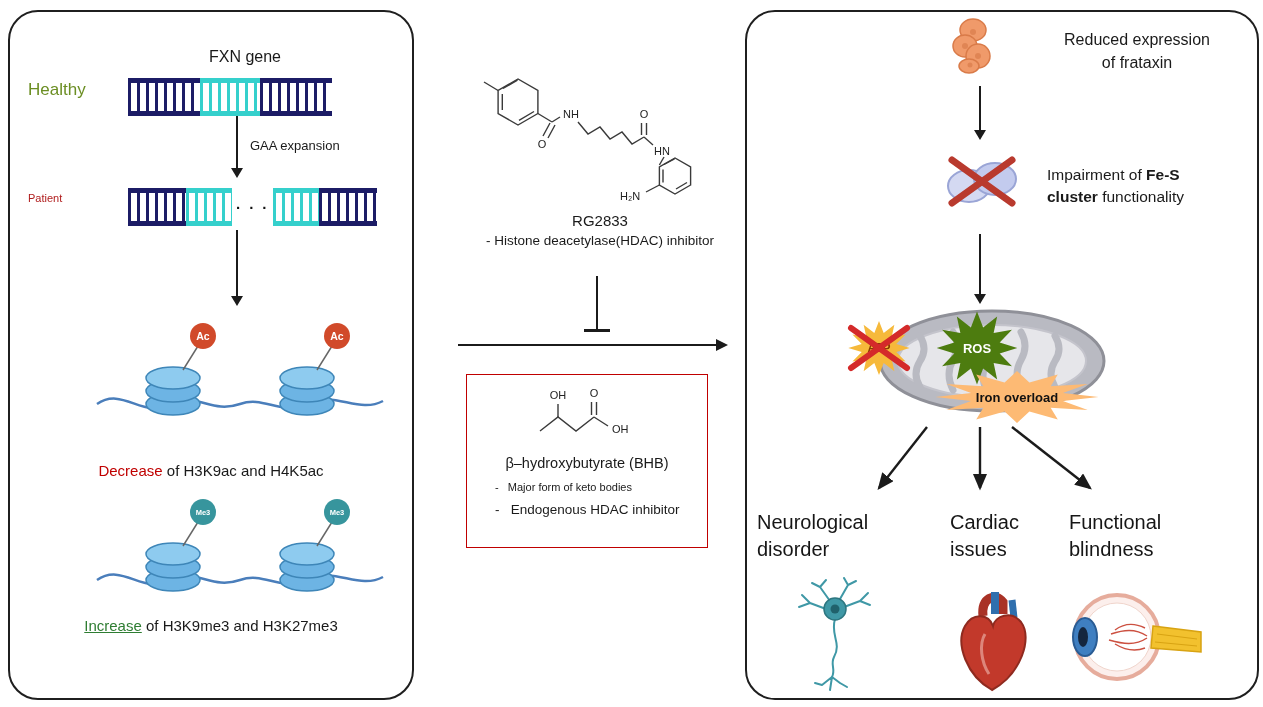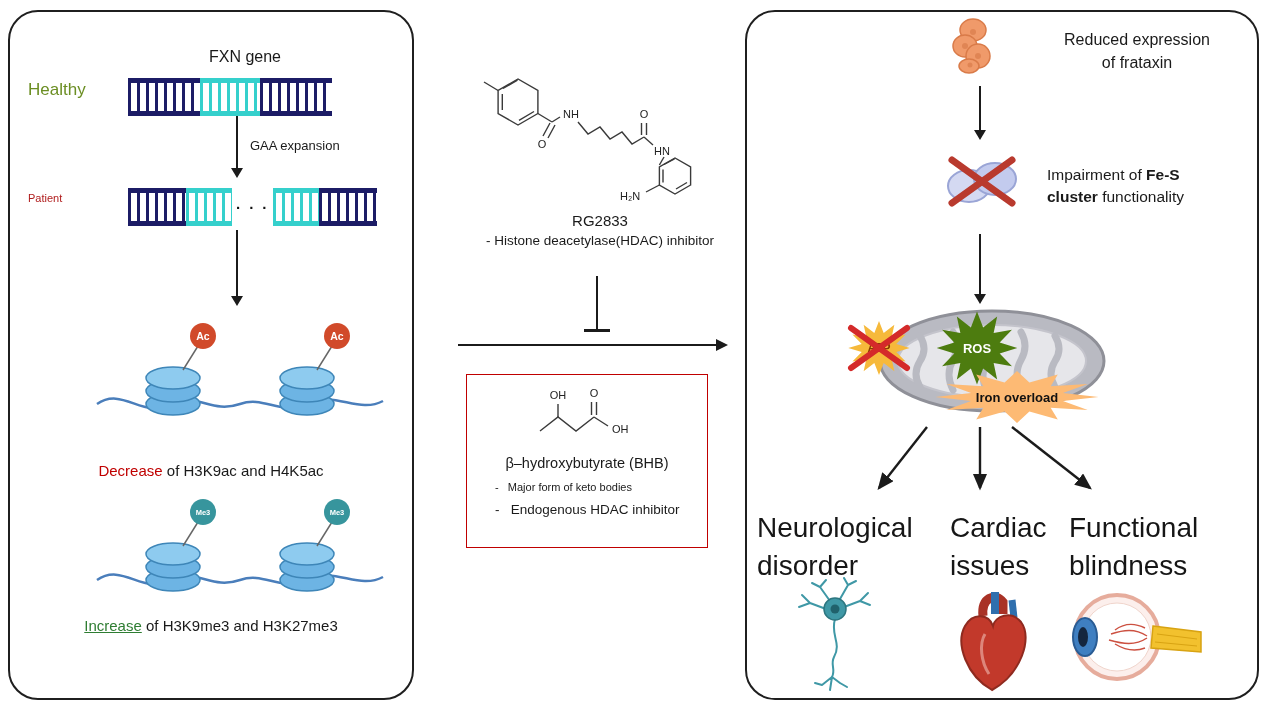--- a/index.html
+++ b/index.html
@@ -26,21 +26,21 @@
                  border:6px solid transparent;border-right:0;border-left:12px solid #1b1b1b;}
   
   .tbar-line{position:absolute;width:2px;background:#1b1b1b;}
   .tbar-cap{position:absolute;height:3px;background:#1b1b1b;}
   
   .burst{position:absolute;display:flex;align-items:center;justify-content:center;text-align:center;
          clip-path:polygon(98% 50%,77% 57.3%,91.6% 74%,69.8% 69.8%,74% 91.6%,57.3% 77%,50% 98%,42.7% 77%,26% 91.6%,30.2% 69.8%,8.4% 74%,23% 57.3%,2% 50%,23% 42.7%,8.4% 26%,30.2% 30.2%,26% 8.4%,42.7% 23%,50% 2%,57.3% 23%,74% 8.4%,69.8% 30.2%,91.6% 26%,77% 42.7%);}
   .burst-atp{background:#f6b93b;color:#8a3a00;font-size:12px;font-weight:bold;}
   .burst-ros{background:#4d7c0f;color:#fff;font-size:13px;font-weight:bold;}
   .burst-iron{background:#fdba74;color:#111;font-size:13px;font-weight:bold;}
-  .outcome{position:absolute;font-size:28px;color:#161616;line-height:1.35;}
+  .outcome{position:absolute;font-size:20px;color:#161616;line-height:1.35;}
   .ol{display:block;}
   .impair{position:absolute;font-size:15.5px;line-height:1.4;}
   .small-chem-text{font-size:11px;fill:#222;}
 </style>
 </head>
 <body>
 
 <div id="page">
 
   <div class="panel" style="left:8px;top:10px;width:402px;height:686px;">

